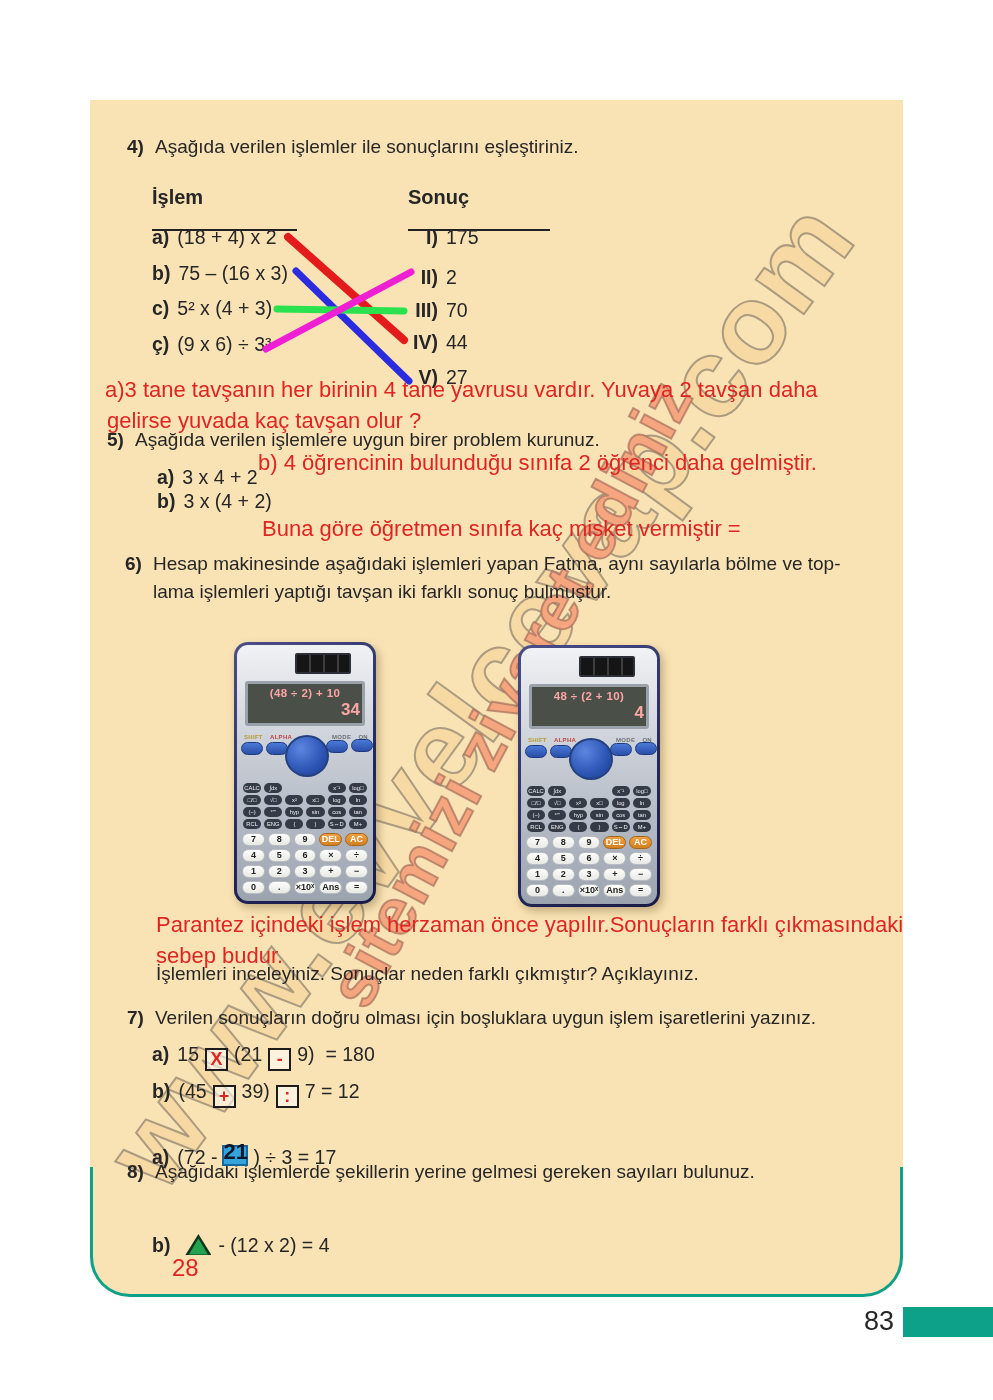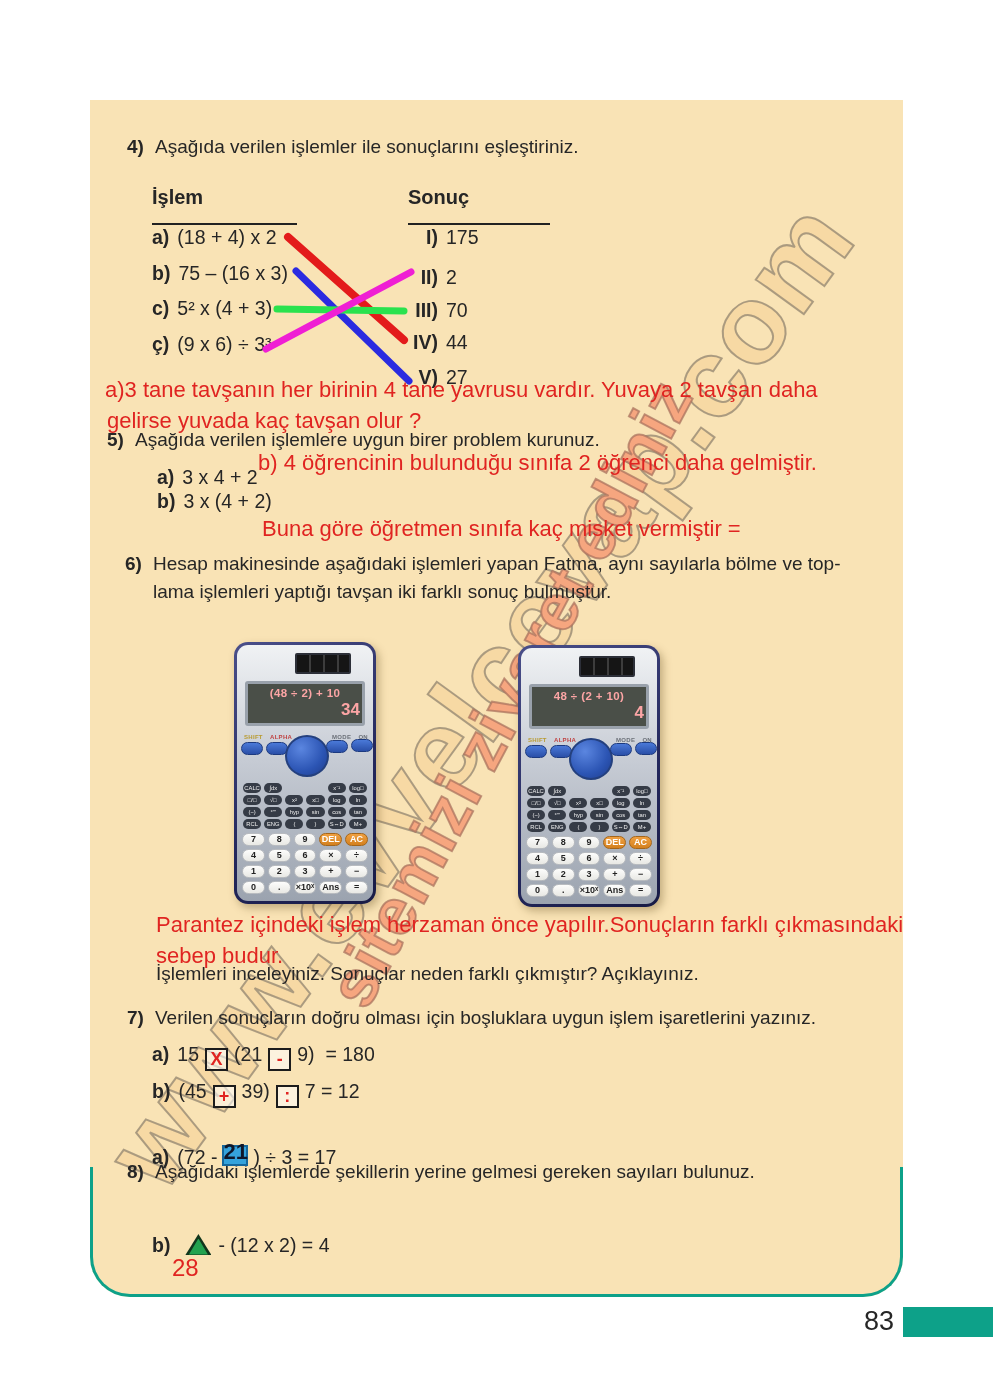--- a/index.html
+++ b/index.html
@@ -15,21 +15,21 @@
          text-shadow:0 0 1px rgba(154,140,118,.6); transform:rotate(-54deg); }
   .wm2 { left:60px; top:655px; width:900px; font-size:66px; letter-spacing:1px;
          color:#f6a67f; -webkit-text-stroke:2px rgba(168,114,94,.7);
          text-shadow:0 0 1px rgba(168,114,94,.5); transform:rotate(-62deg); }
 
   .abs { position:absolute; z-index:3; }
   .qline { font-size:19px; white-space:pre; }
   .qnum { display:inline-block; min-width:21px; font-weight:bold; margin-right:7px; }
   .sublbl { font-weight:bold; margin-right:8px; }
 
-  .colhdr { font-weight:bold; font-size:20px; border-bottom:2.5px solid #222; padding-bottom:14px; z-index:3; }
+  .colhdr { font-weight:bold; font-size:20px; border-bottom:2.5px solid #222; padding-bottom:20px; z-index:3; }
   .hdr-islem { left:152px; top:186px; width:145px; }
   .hdr-sonuc { left:408px; top:186px; width:142px; }
   .oprow { left:152px; font-size:19.5px; white-space:pre; }
   .resrow { left:404px; font-size:19.5px; white-space:pre; }
   .roman { display:inline-block; width:34px; text-align:right; font-weight:bold; margin-right:8px; }
 
   .match-svg { position:absolute; left:0; top:0; z-index:5; pointer-events:none; }
 
   .hand { color:#e02421; font-size:22px; white-space:pre; z-index:6; }
 

